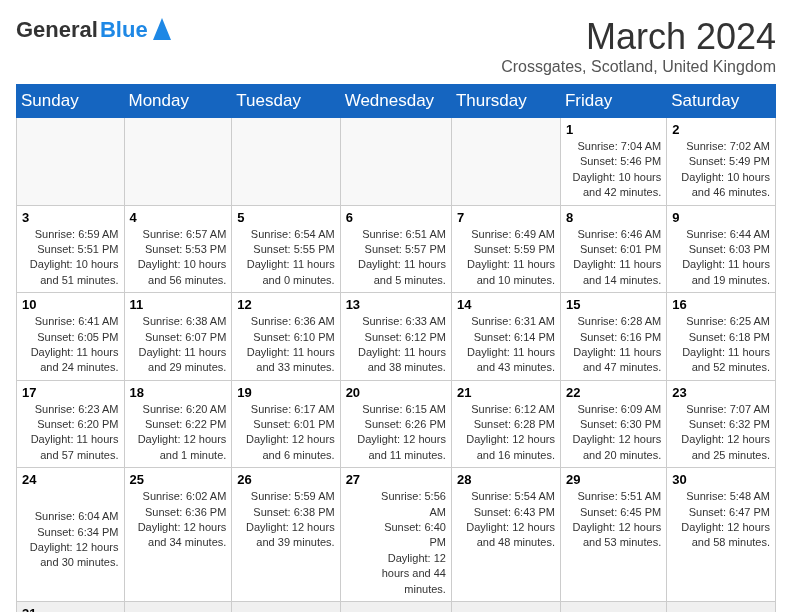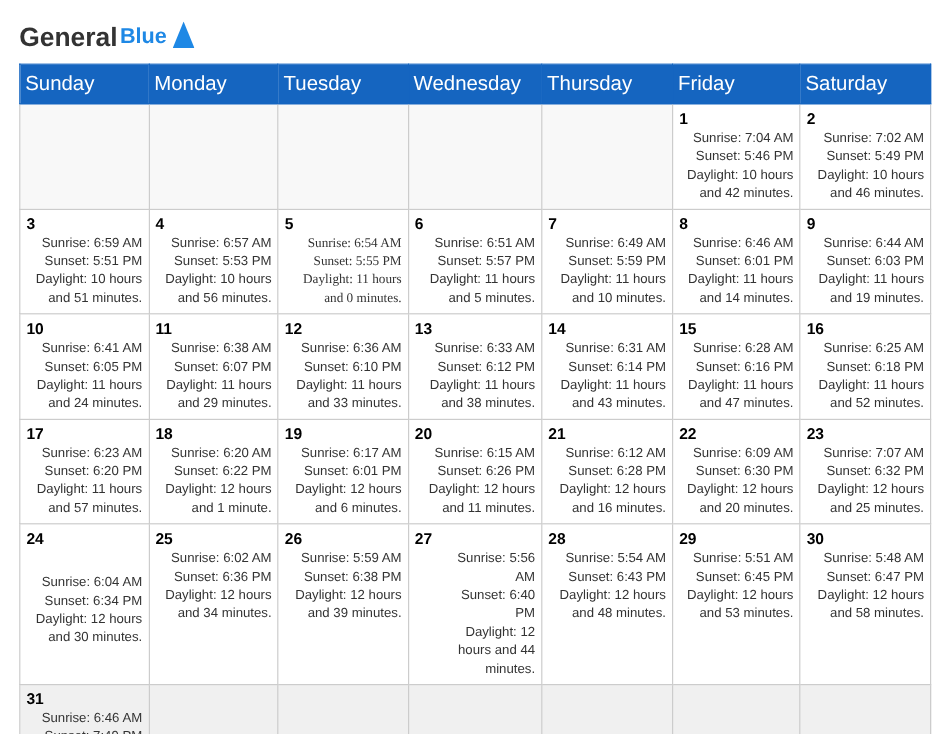--- a/index.html
+++ b/index.html
@@ -82,27 +82,31 @@
       background: #f0f0f0;
     }
   </style>
 </head>
 <body>
 
 <div class="header-section">
   <div class="logo-area">
     <div class="logo-wrapper">
       <span style="font-size:22px;font-weight:bold;color:#333;">General</span>
-      <span style="font-size:18px;font-weight:bold;color:#1e88e5;">Blue</span>
+      <span style="font-size:22px;font-weight:bold;color:#1e88e5;">Blue</span>
       <span style="display:inline-block;margin-left:3px;margin-top:2px;">
         <svg width="18" height="22" viewBox="0 0 18 22">
           <polygon points="0,22 18,22 9,0" fill="#1e88e5"></polygon>
         </svg>
       </span>
     </div>
+  </div>
+  <div class="title-area">
+    <div class="calendar-title">March 2024</div>
+    <div class="calendar-subtitle">Crossgates, Scotland, United Kingdom</div>
   </div>
 </div>
 
 <table>
   <thead>
     <tr>
       <th>Sunday</th>
       <th>Monday</th>
       <th>Tuesday</th>
       <th>Wednesday</th>
@@ -139,21 +143,21 @@
 Daylight: 10 hours and 51 minutes.</div>
         </td>
         <td>
           <span class="day-number">4</span>
           <div class="day-info" style="white-space: pre-line;">Sunrise: 6:57 AM
 Sunset: 5:53 PM
 Daylight: 10 hours and 56 minutes.</div>
         </td>
         <td>
           <span class="day-number">5</span>
-          <div class="day-info" style="white-space: pre-line; font-family: Liberation Serif, serif;">Sunrise: 6:54 AM
+          <div class="day-info" style="white-space: pre-line;">Sunrise: 6:54 AM
 Sunset: 5:55 PM
 Daylight: 11 hours and 0 minutes.</div>
         </td>
         <td>
           <span class="day-number">6</span>
           <div class="day-info" style="white-space: pre-line;">Sunrise: 6:51 AM
 Sunset: 5:57 PM
 Daylight: 11 hours and 5 minutes.</div>
         </td>
         <td>

